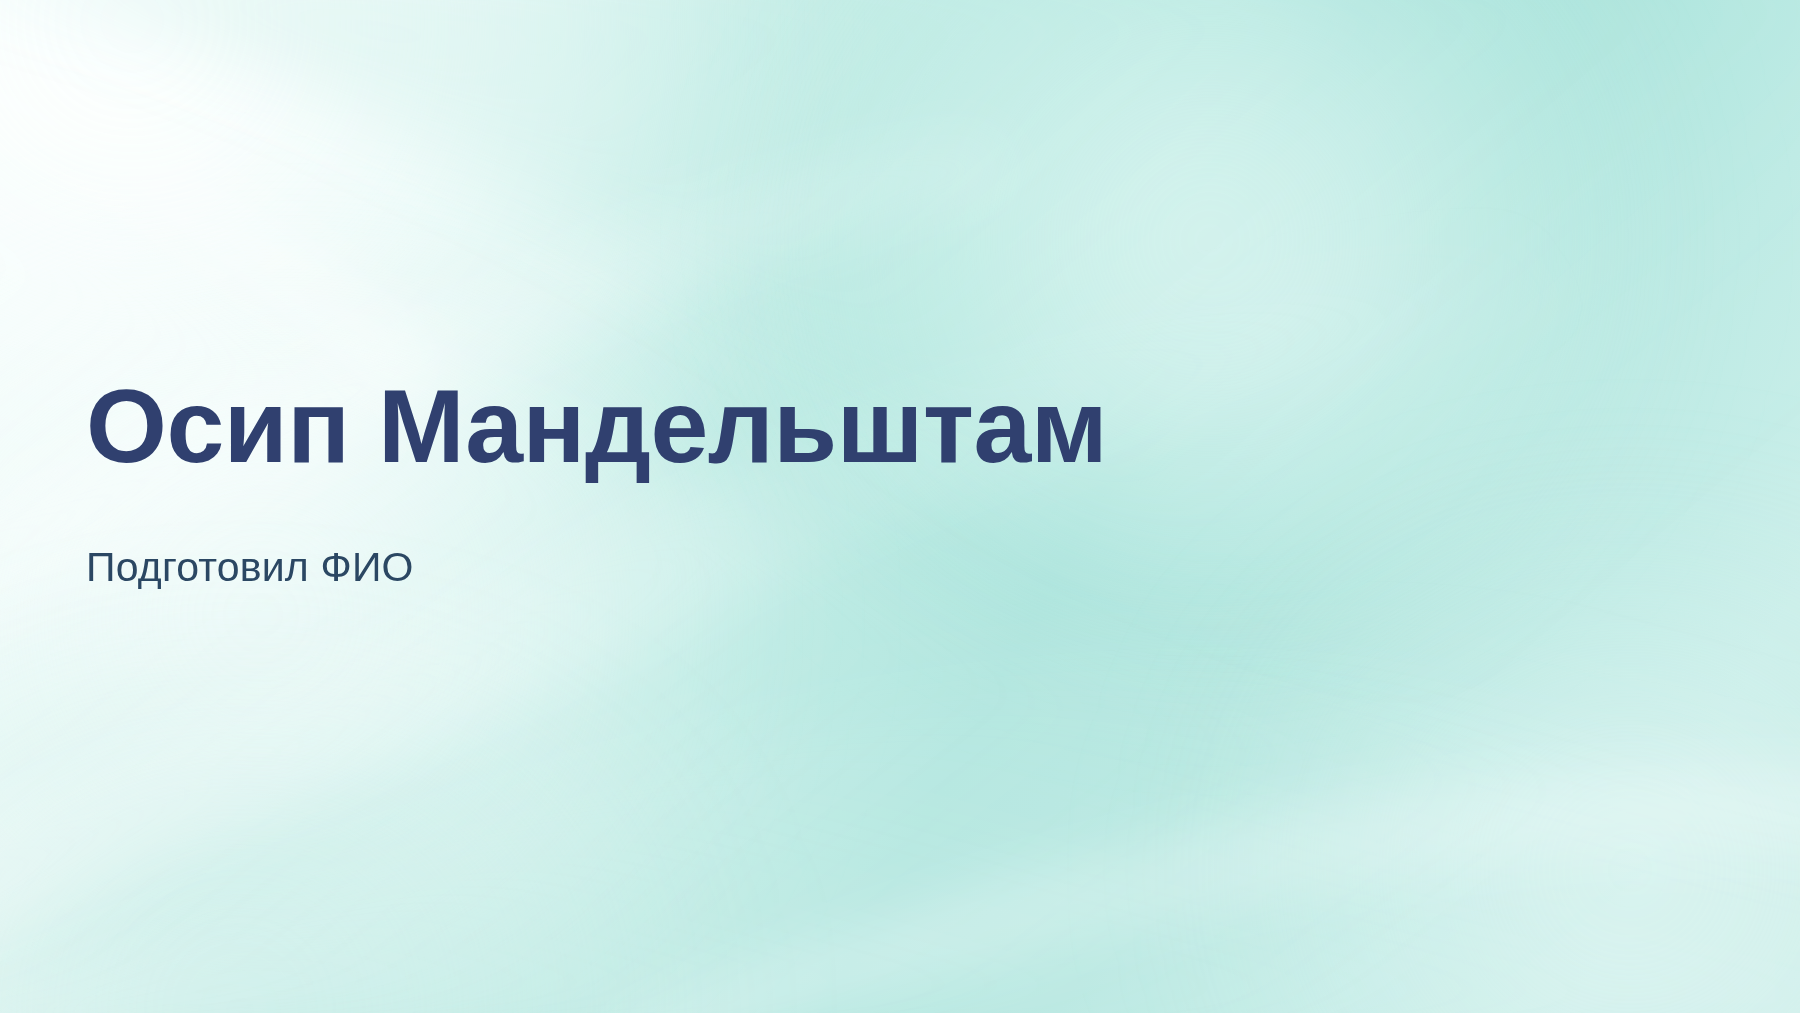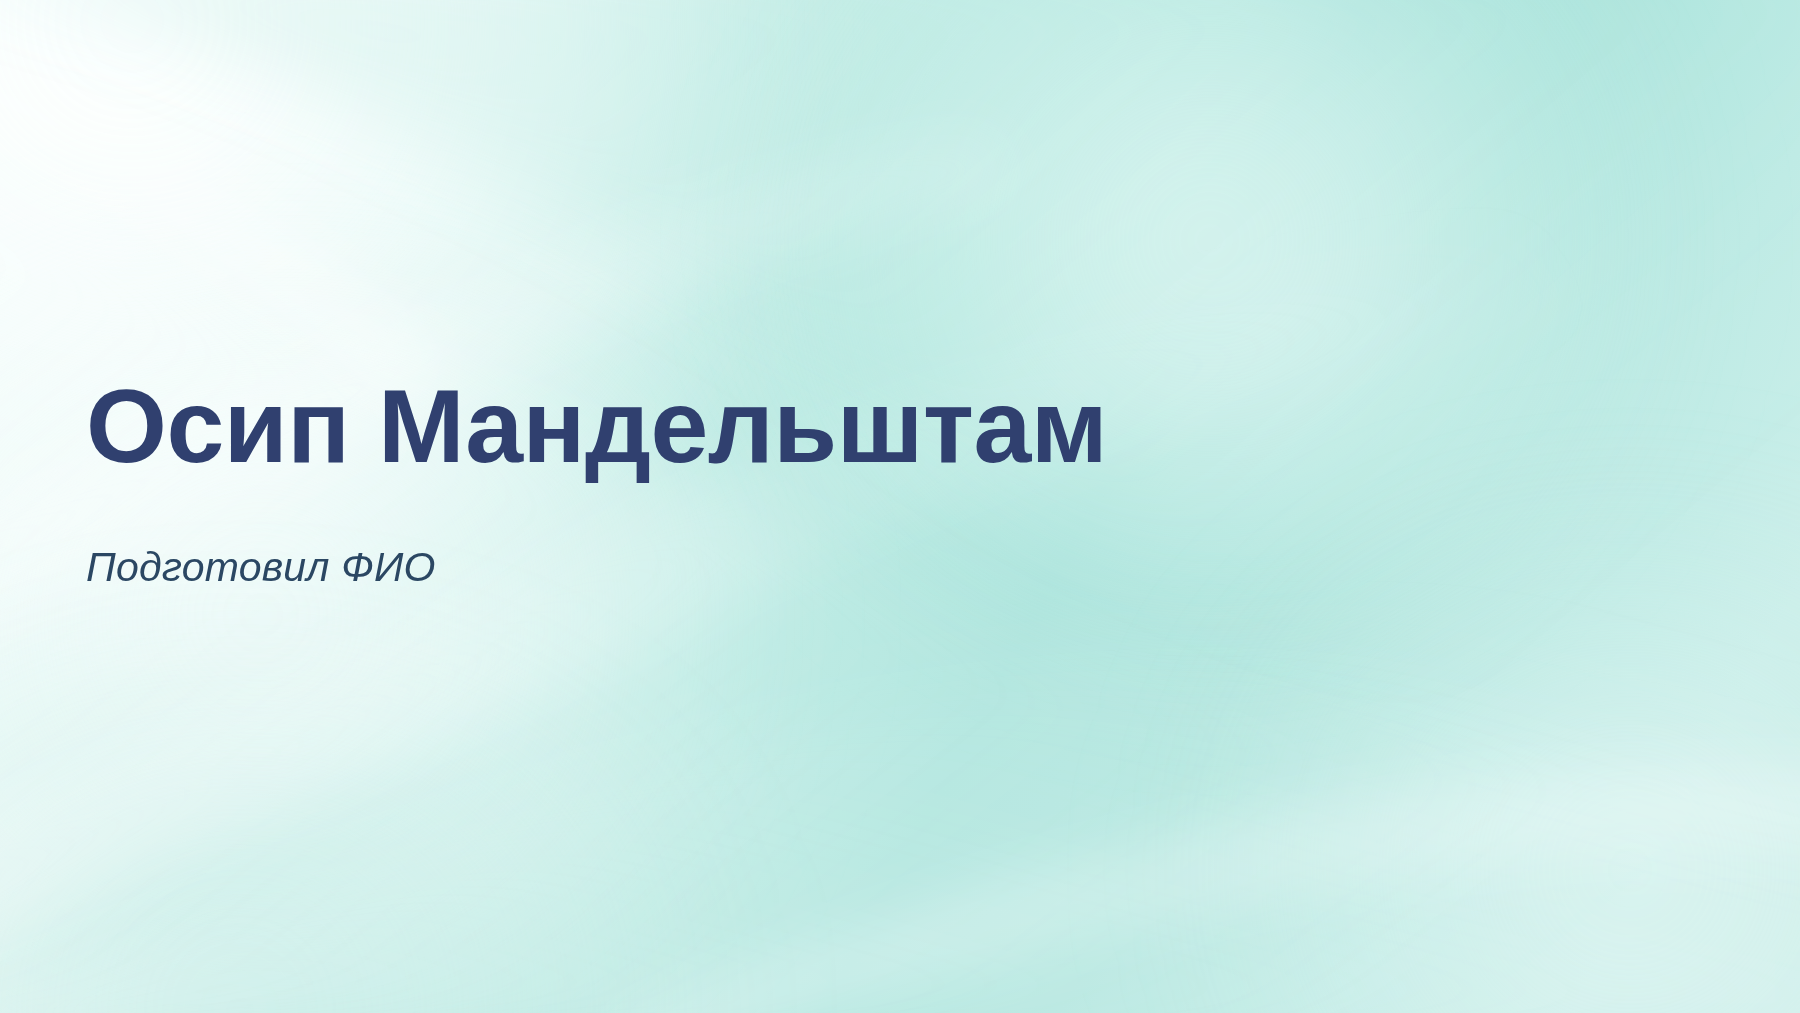--- a/index.html
+++ b/index.html
@@ -108,21 +108,20 @@
 
   .slide-subtitle {
     margin: 0;
     padding-top: 62px;
     font-size: 41px;
     line-height: 1.2;
     font-weight: 400;
     letter-spacing: 0.2px;
     color: #2b4763;
     white-space: nowrap;
-    font-style: italic;
   }
 </style>
 </head>
 <body>
 
 <div class="slide">
 
   <div class="glow glow-topleft"></div>
   <div class="glow glow-mid"></div>
   <div class="glow glow-lowleft"></div>

